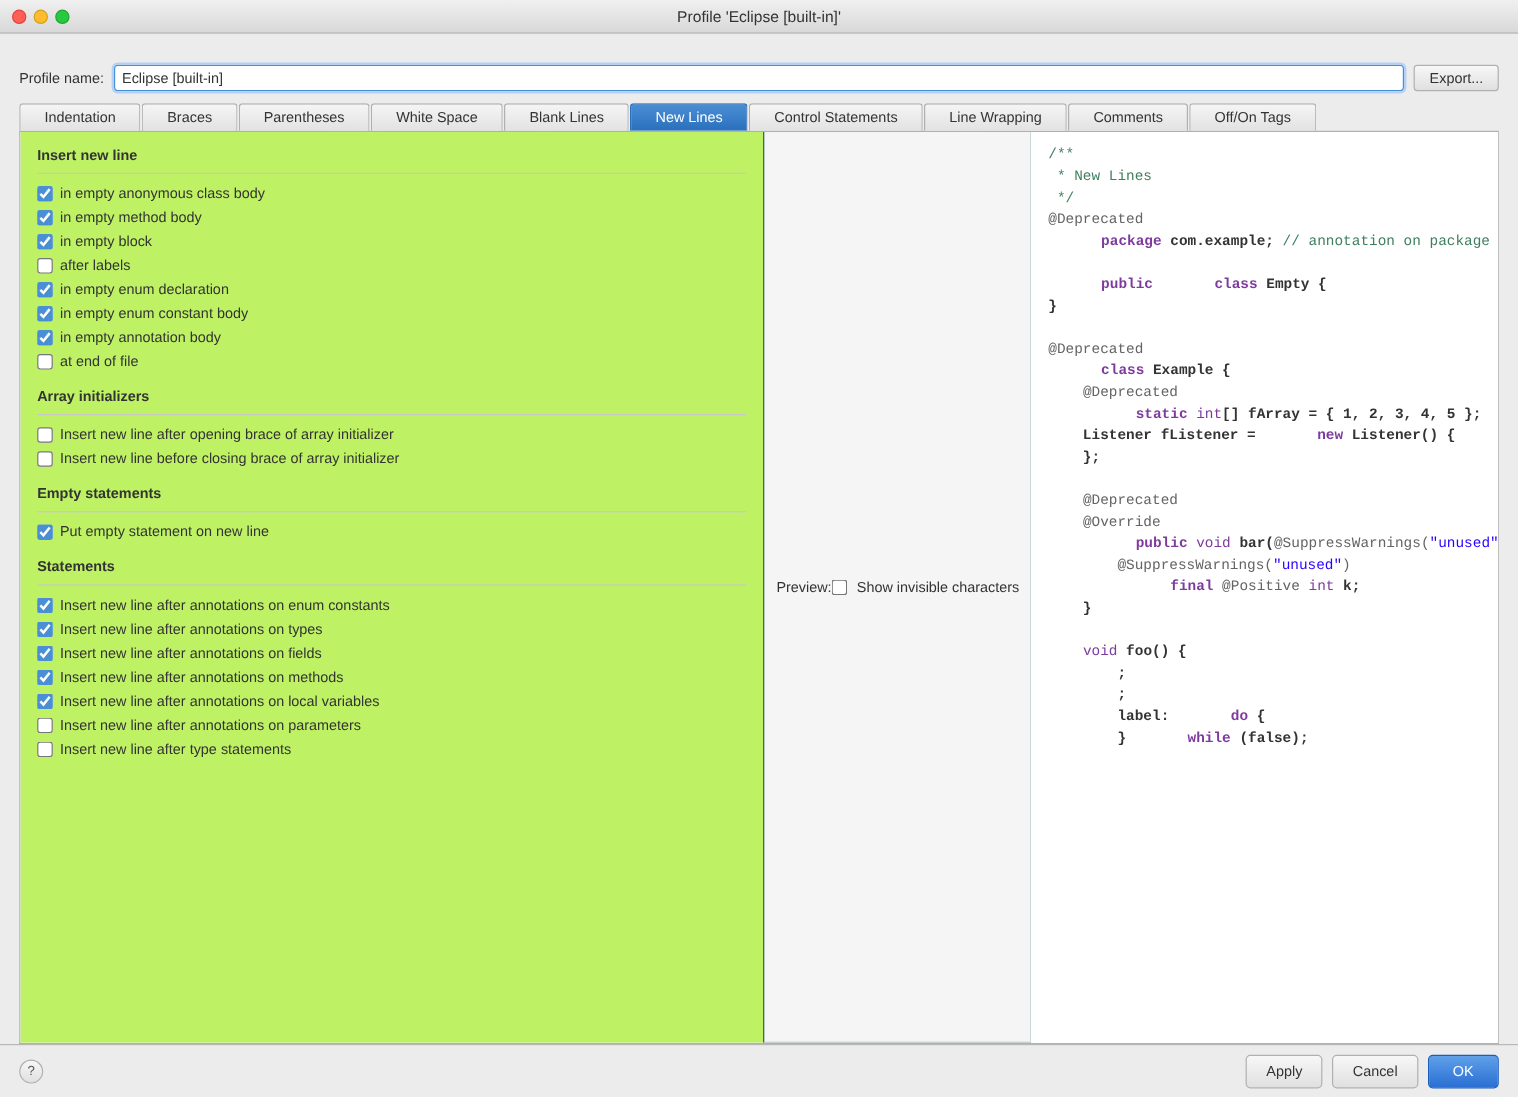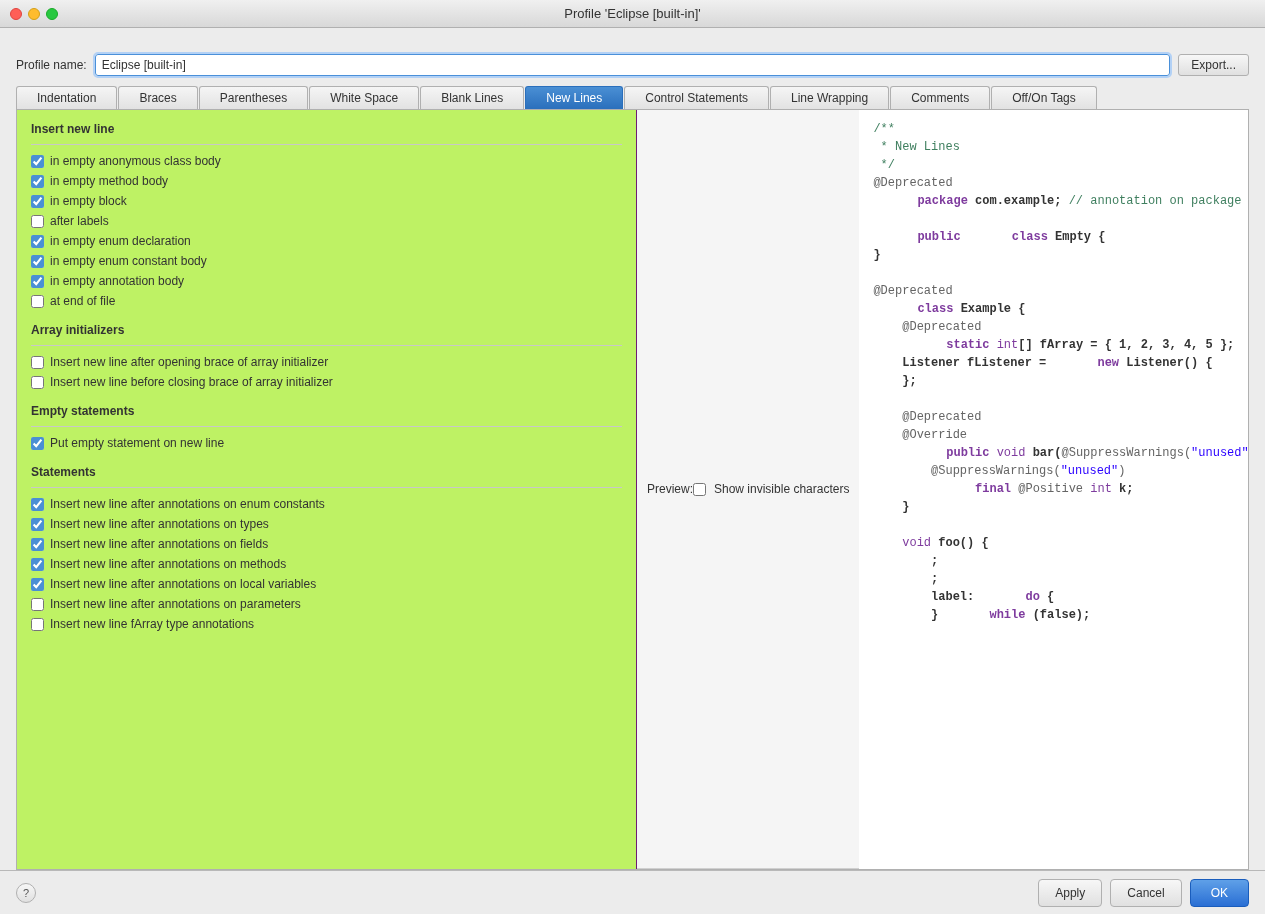--- a/index.html
+++ b/index.html
@@ -368,21 +368,21 @@
       <div class="checkbox-row">
         <input type="checkbox" checked="" style="">
         <span class="checkbox-label">Insert new line after annotations on local variables</span>
       </div>
       <div class="checkbox-row">
         <input type="checkbox" style="">
         <span class="checkbox-label">Insert new line after annotations on parameters</span>
       </div>
       <div class="checkbox-row">
         <input type="checkbox" style="">
-        <span class="checkbox-label">Insert new line fArray type annotations</span>
+        <span class="checkbox-label">Insert new line after type statements</span>
       </div>
     </div>
 
     <div class="right-panel">
       <div class="preview-header">
         <span class="preview-label">Preview:</span>
         <div class="show-invisible-row">
           <input type="checkbox" style="">
           <span class="show-invisible-label">Show invisible characters</span>
         </div>

